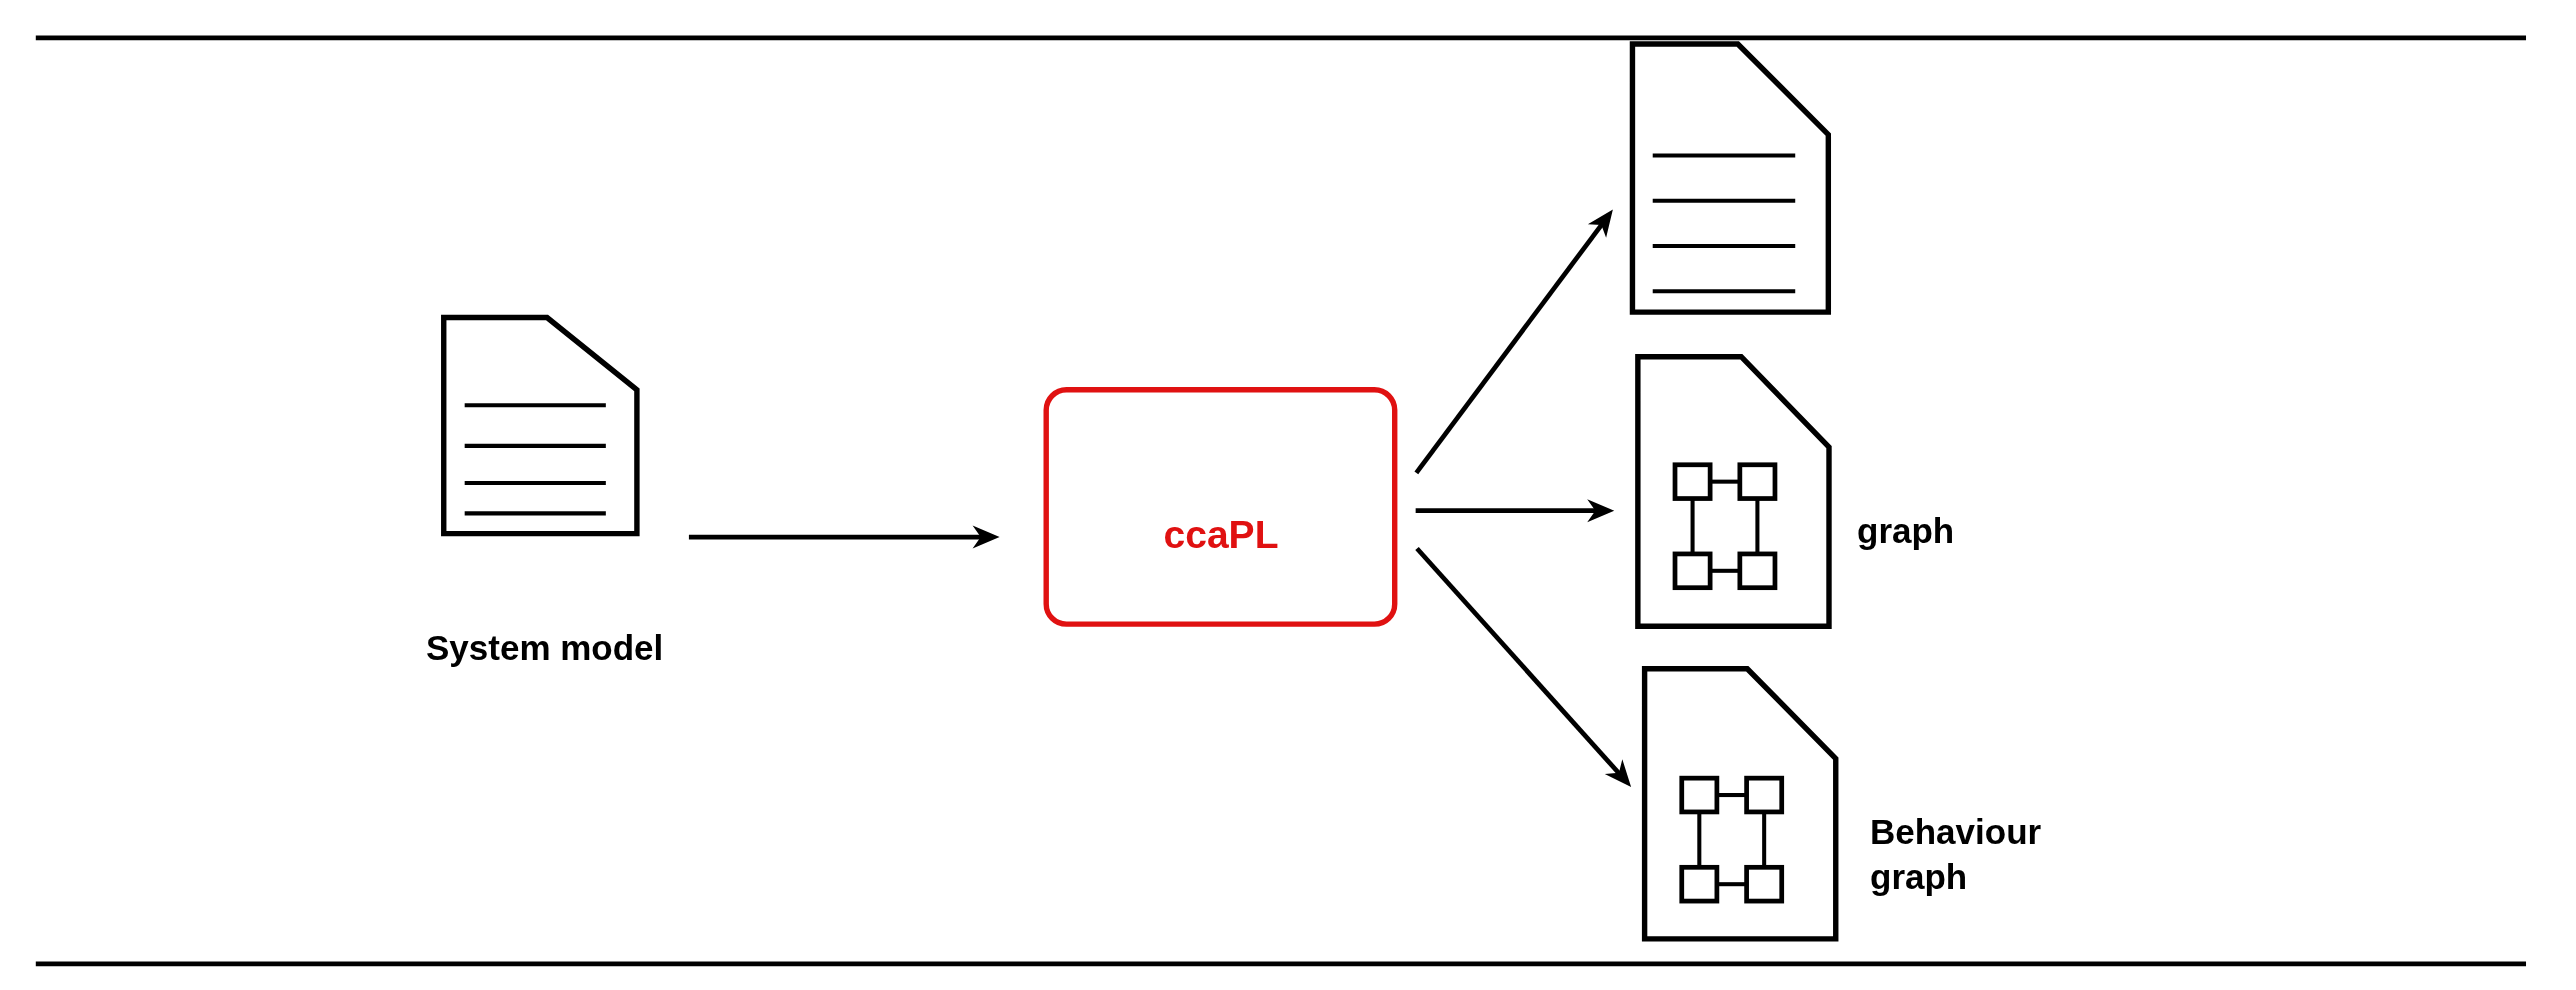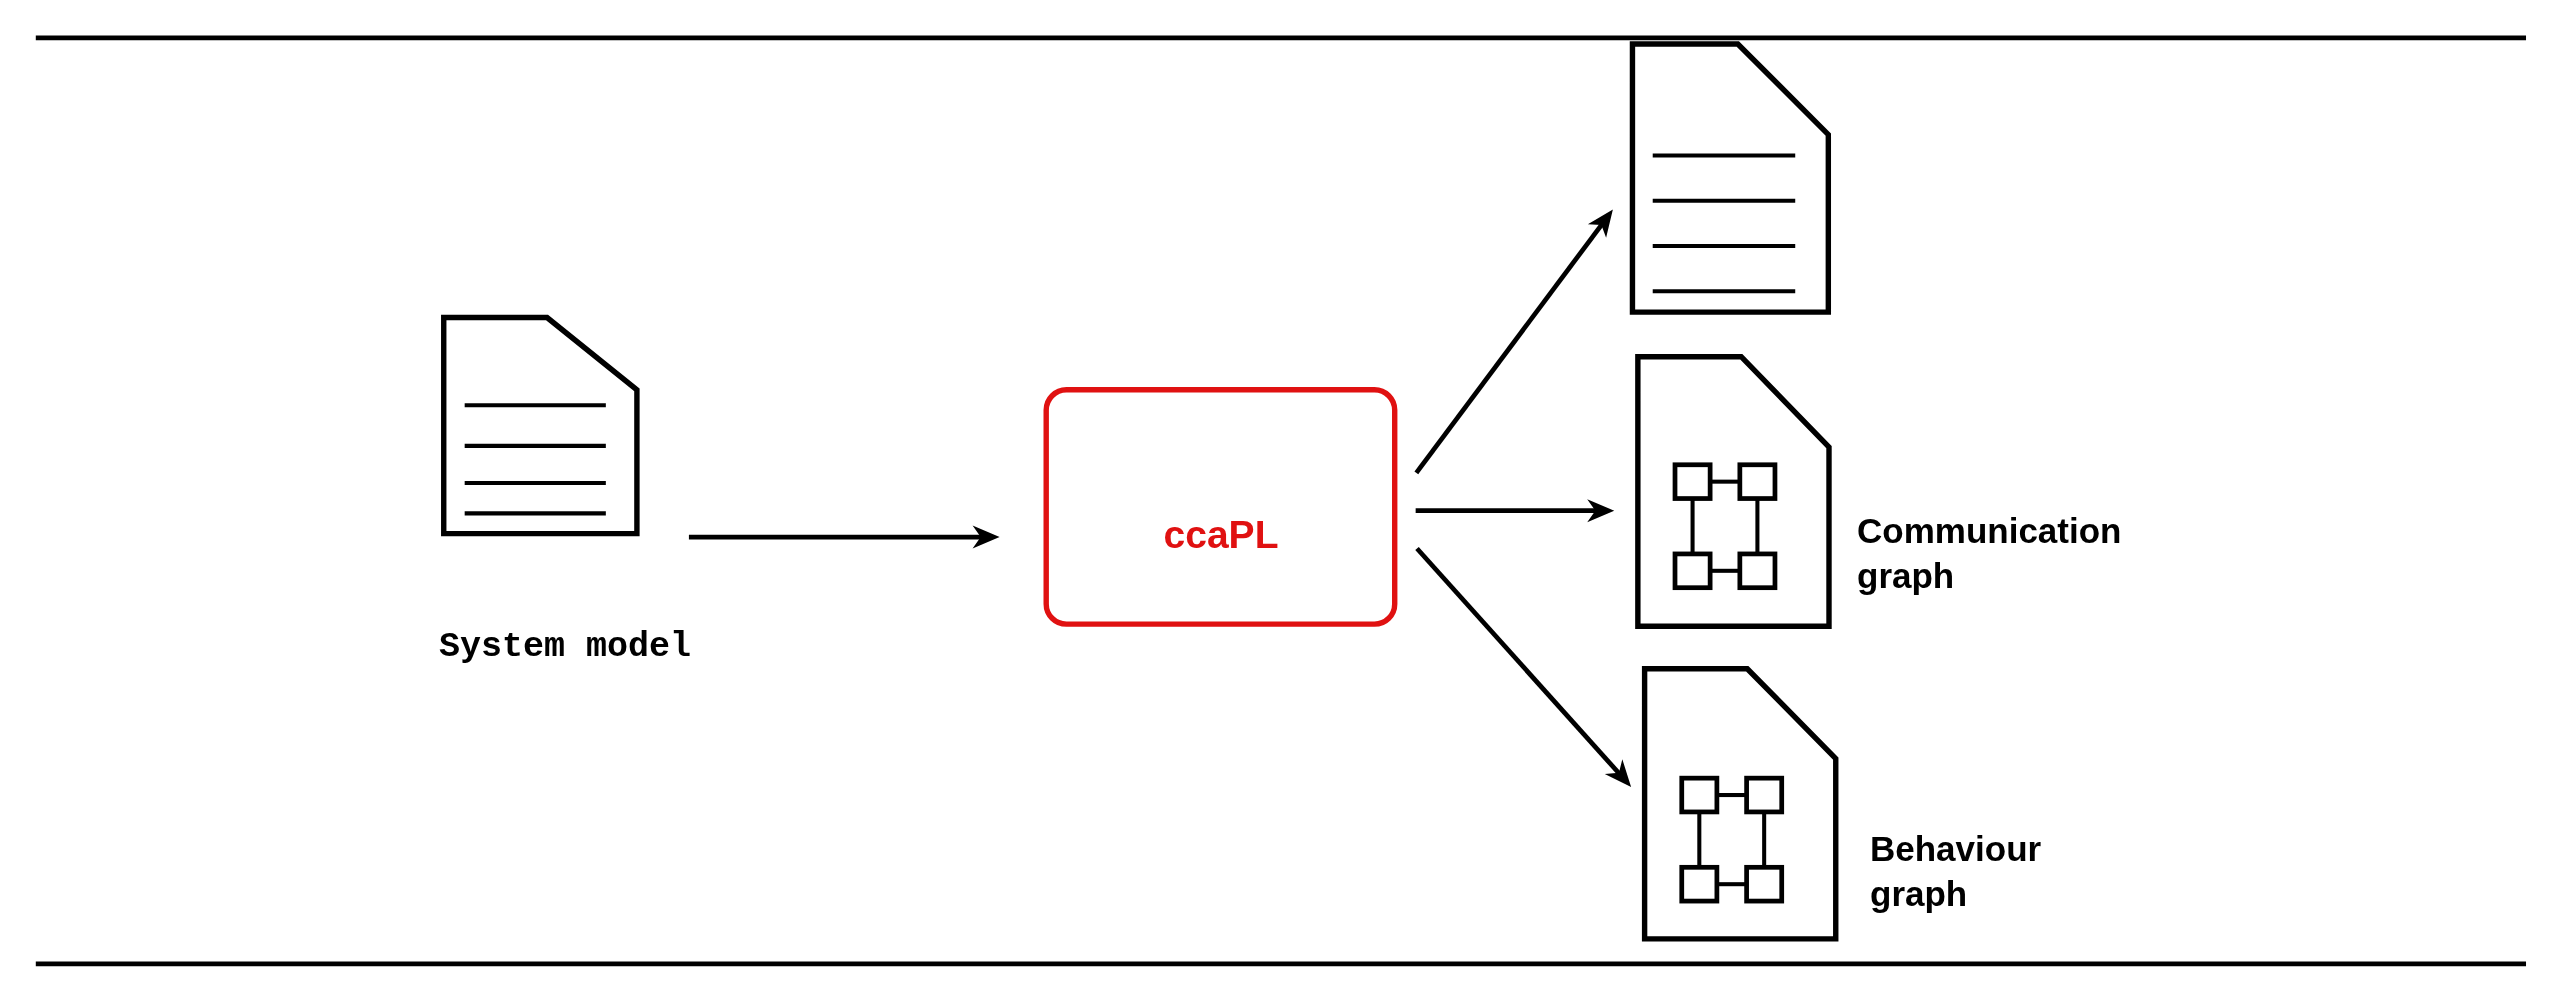--- a/index.html
+++ b/index.html
@@ -152,31 +152,30 @@
         <line class="gc" x1="2516" y1="1202" x2="2516" y2="1284"></line>
         <line class="gc" x1="2612" y1="1202" x2="2612" y2="1284"></line>
         <rect class="gsq" x="2490" y="1152" width="52" height="50"></rect>
         <rect class="gsq" x="2586" y="1152" width="52" height="50"></rect>
         <rect class="gsq" x="2490" y="1284" width="52" height="50"></rect>
         <rect class="gsq" x="2586" y="1284" width="52" height="50"></rect>
       </g>
     </g>
   </svg>
 
-  <div class="lbl" style="left:439px; top:625px;font-family:Liberation Mono, monospace;">
+  <div class="lbl" style="left:426px; top:625px;">
     <div>System model</div>
   </div>
 
   <div class="ccapl">ccaPL</div>
 
 
   <div class="lbl" style="left:1857px; top:508px;">
-    <div>Communication</div>
     <div>graph</div>
   </div>
 
-  <div class="lbl" style="left:1870px; top:826px;">
+  <div class="lbl" style="left:1870px; top:809px;">
     <div>Behaviour</div>
     <div>graph</div>
   </div>
 
 </div>
 
 
 </body></html>

